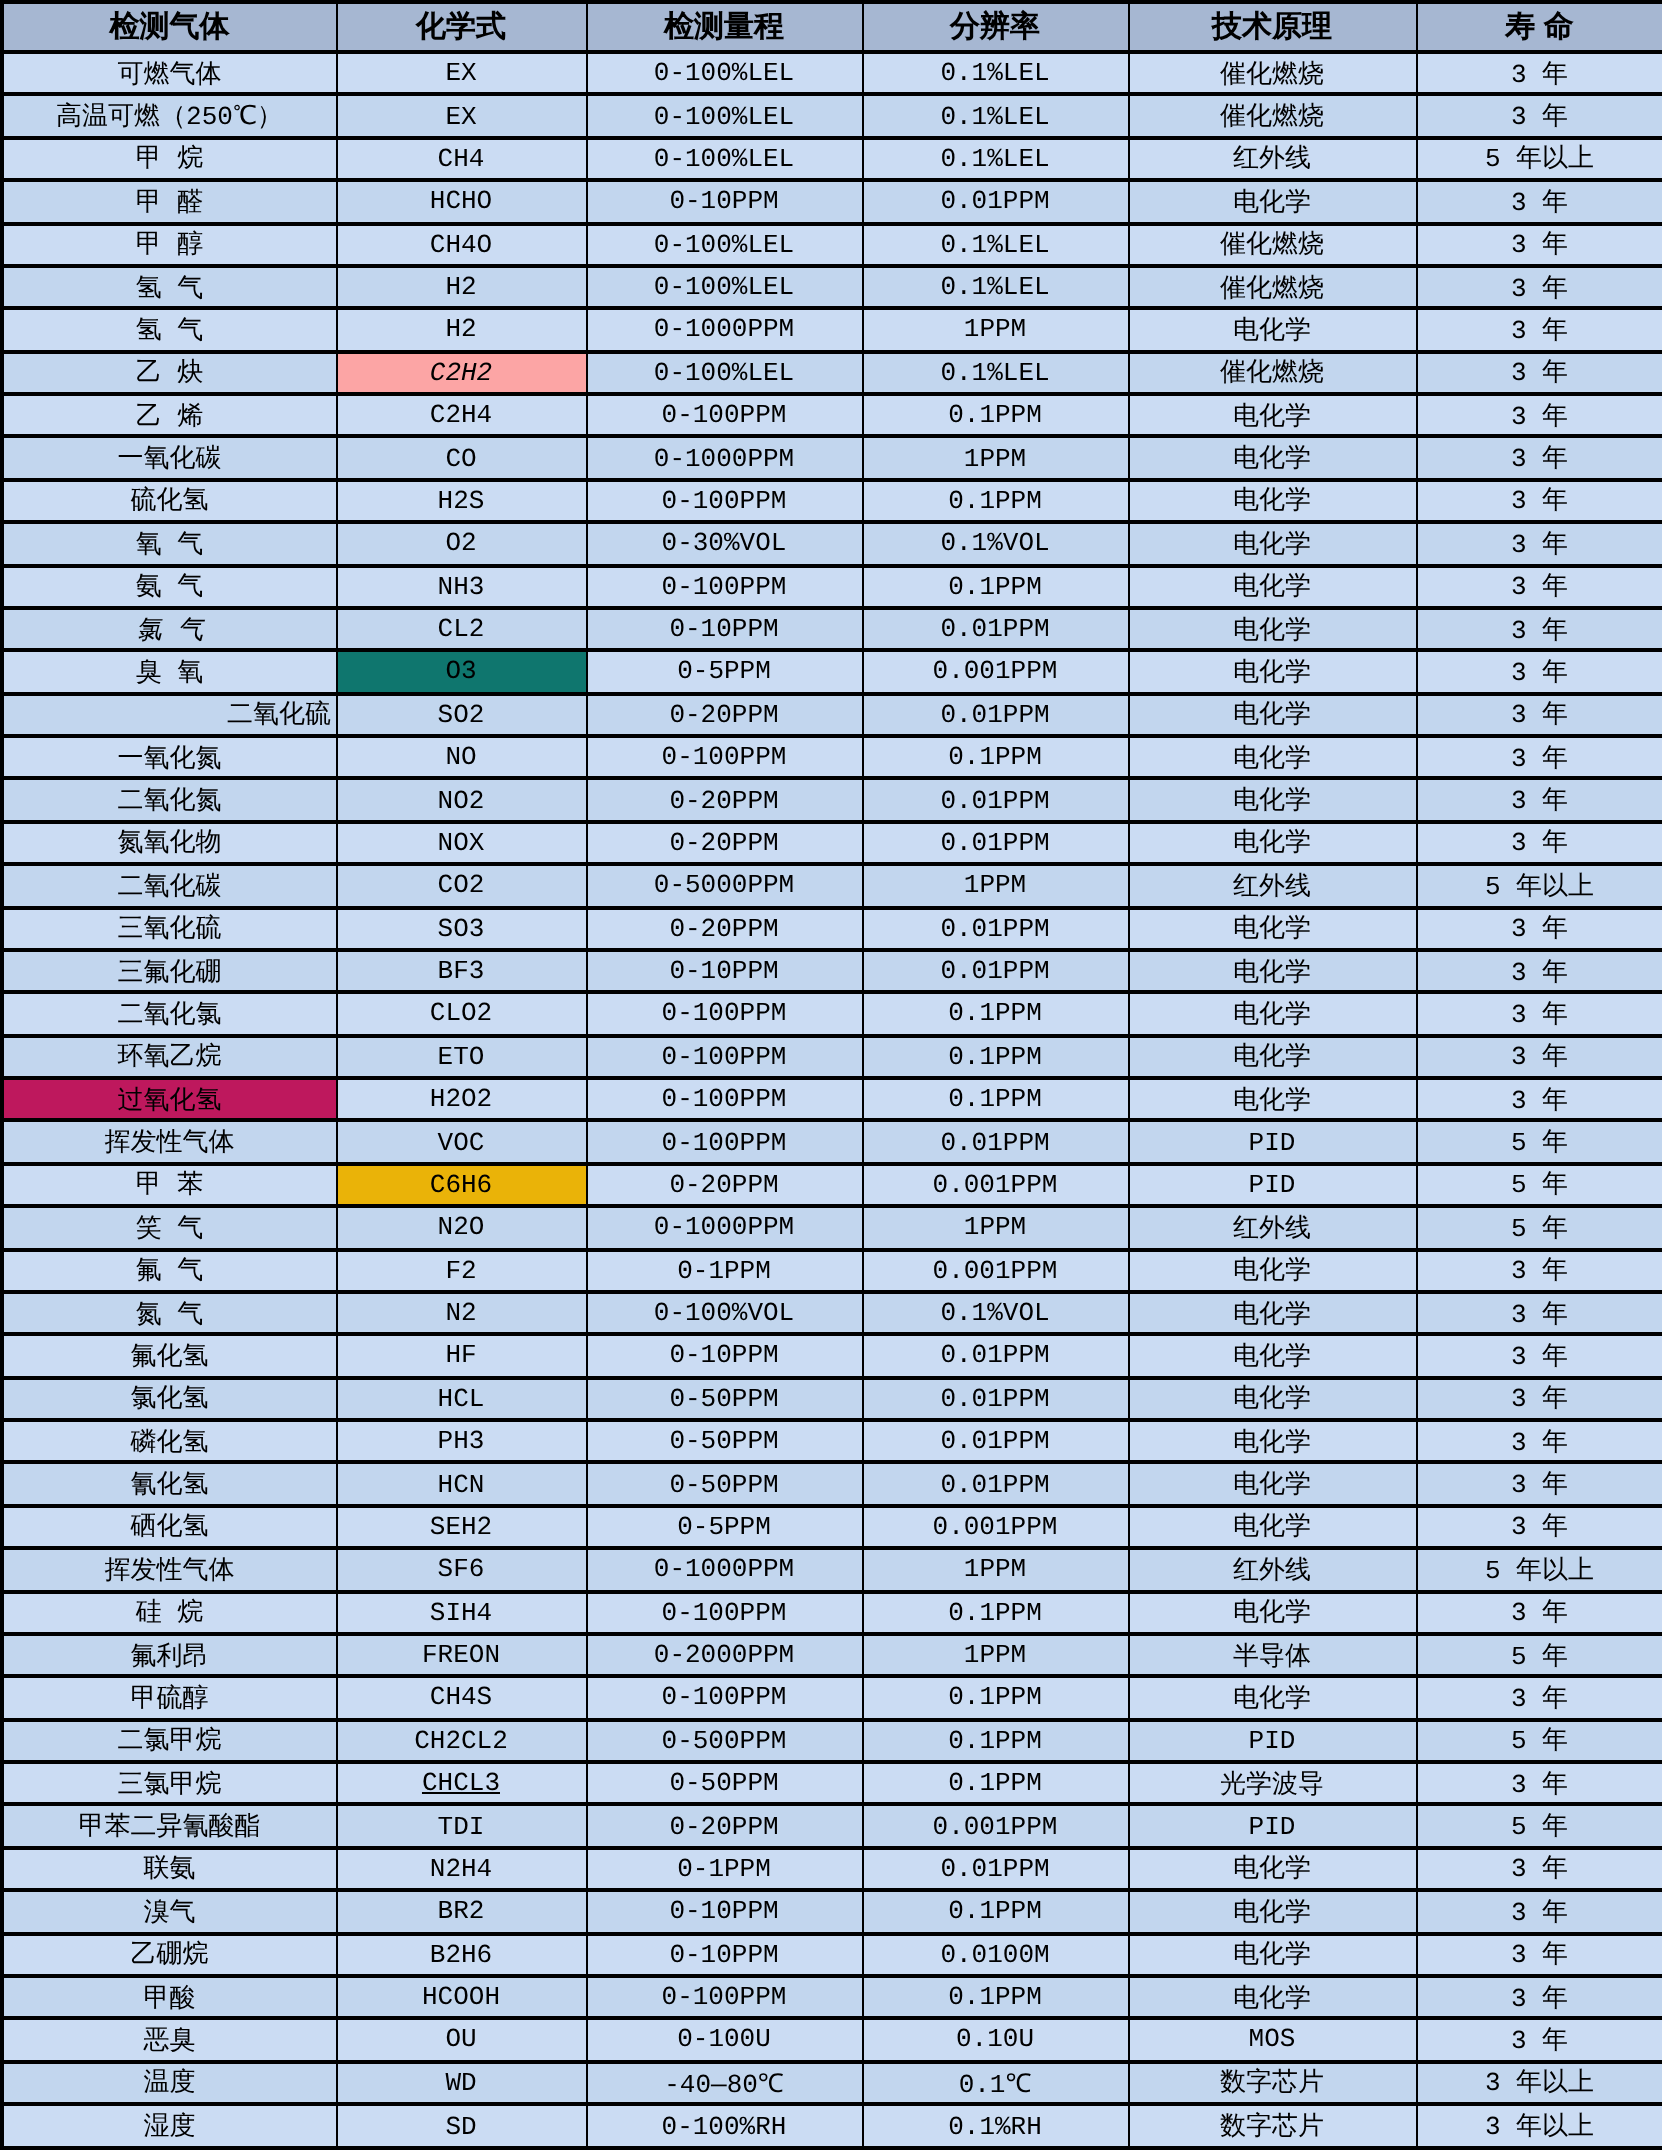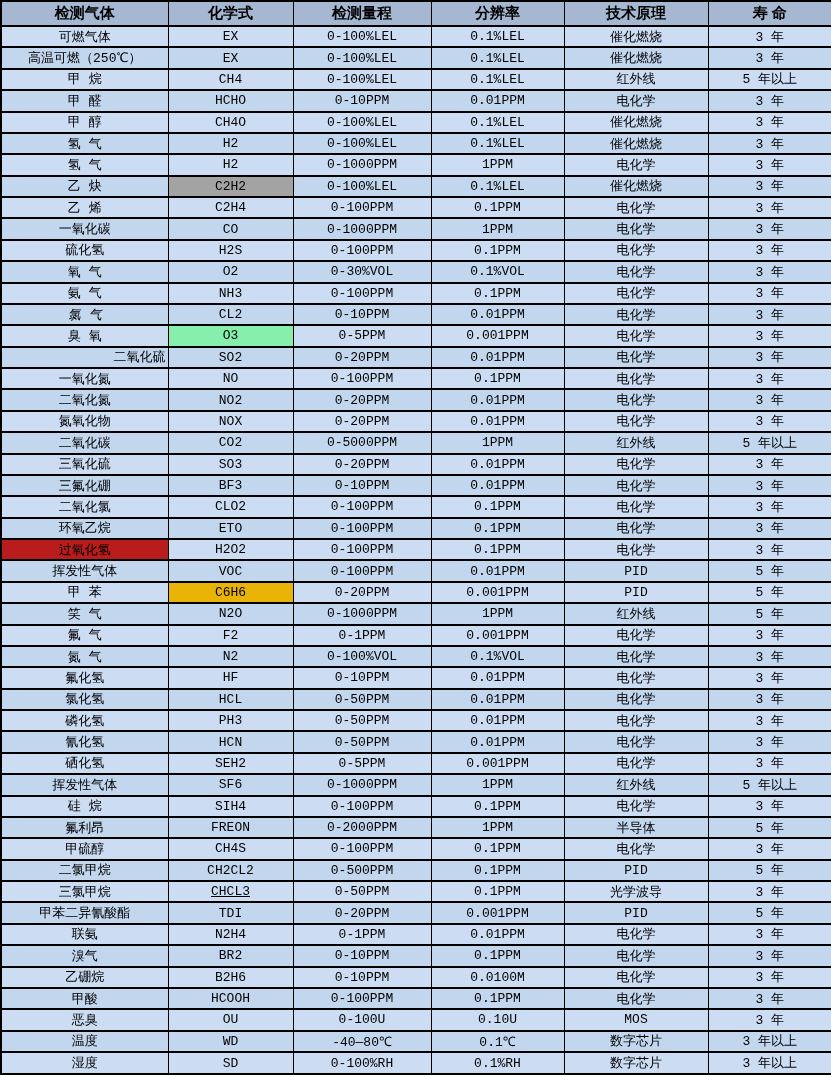--- a/index.html
+++ b/index.html
@@ -118,21 +118,21 @@
       <tr>
         <td style="background: rgb(203, 220, 243);">氢  气</td>
         <td style="background: rgb(203, 220, 243);">H2</td>
         <td style="background: rgb(203, 220, 243);">0-1000PPM</td>
         <td style="background: rgb(203, 220, 243);">1PPM</td>
         <td style="background: rgb(203, 220, 243);">电化学</td>
         <td style="background: rgb(203, 220, 243);">3 年</td>
       </tr>
       <tr>
         <td style="background: rgb(194, 214, 238);">乙  炔</td>
-        <td style="background: #a3a3a3;">C2H2</td>
+        <td style="background: #fca5a5; font-style: italic;">C2H2</td>
         <td style="background: rgb(194, 214, 238);">0-100%LEL</td>
         <td style="background: rgb(194, 214, 238);">0.1%LEL</td>
         <td style="background: rgb(194, 214, 238);">催化燃烧</td>
         <td style="background: rgb(194, 214, 238);">3 年</td>
       </tr>
       <tr>
         <td style="background: rgb(203, 220, 243);">乙  烯</td>
         <td style="background: rgb(203, 220, 243);">C2H4</td>
         <td style="background: rgb(203, 220, 243);">0-100PPM</td>
         <td style="background: rgb(203, 220, 243);">0.1PPM</td>
@@ -174,21 +174,21 @@
       <tr>
         <td style="background: rgb(194, 214, 238); font-style: italic;">氯  气</td>
         <td style="background: rgb(194, 214, 238);">CL2</td>
         <td style="background: rgb(194, 214, 238);">0-10PPM</td>
         <td style="background: rgb(194, 214, 238);">0.01PPM</td>
         <td style="background: rgb(194, 214, 238);">电化学</td>
         <td style="background: rgb(194, 214, 238);">3 年</td>
       </tr>
       <tr>
         <td style="background: rgb(203, 220, 243);">臭  氧</td>
-        <td style="background: #86efac;">O3</td>
+        <td style="background: #0f766e;">O3</td>
         <td style="background: rgb(203, 220, 243);">0-5PPM</td>
         <td style="background: rgb(203, 220, 243);">0.001PPM</td>
         <td style="background: rgb(203, 220, 243);">电化学</td>
         <td style="background: rgb(203, 220, 243);">3 年</td>
       </tr>
       <tr>
         <td style="background: rgb(194, 214, 238); text-align: right;">二氧化硫</td>
         <td style="background: rgb(194, 214, 238);">SO2</td>
         <td style="background: rgb(194, 214, 238);">0-20PPM</td>
         <td style="background: rgb(194, 214, 238);">0.01PPM</td>
@@ -253,21 +253,21 @@
       </tr>
       <tr>
         <td style="background: rgb(194, 214, 238);">环氧乙烷</td>
         <td style="background: rgb(194, 214, 238);">ETO</td>
         <td style="background: rgb(194, 214, 238);">0-100PPM</td>
         <td style="background: rgb(194, 214, 238);">0.1PPM</td>
         <td style="background: rgb(194, 214, 238);">电化学</td>
         <td style="background: rgb(194, 214, 238);">3 年</td>
       </tr>
       <tr>
-        <td style="background: #b91c1c; margin-left: 44px;">过氧化氢</td>
+        <td style="background: #be185d; margin-left: 44px;">过氧化氢</td>
         <td style="background: rgb(203, 220, 243);">H2O2</td>
         <td style="background: rgb(203, 220, 243);">0-100PPM</td>
         <td style="background: rgb(203, 220, 243);">0.1PPM</td>
         <td style="background: rgb(203, 220, 243);">电化学</td>
         <td style="background: rgb(203, 220, 243);">3 年</td>
       </tr>
       <tr>
         <td style="background: rgb(194, 214, 238);">挥发性气体</td>
         <td style="background: rgb(194, 214, 238);">VOC</td>
         <td style="background: rgb(194, 214, 238);">0-100PPM</td>

